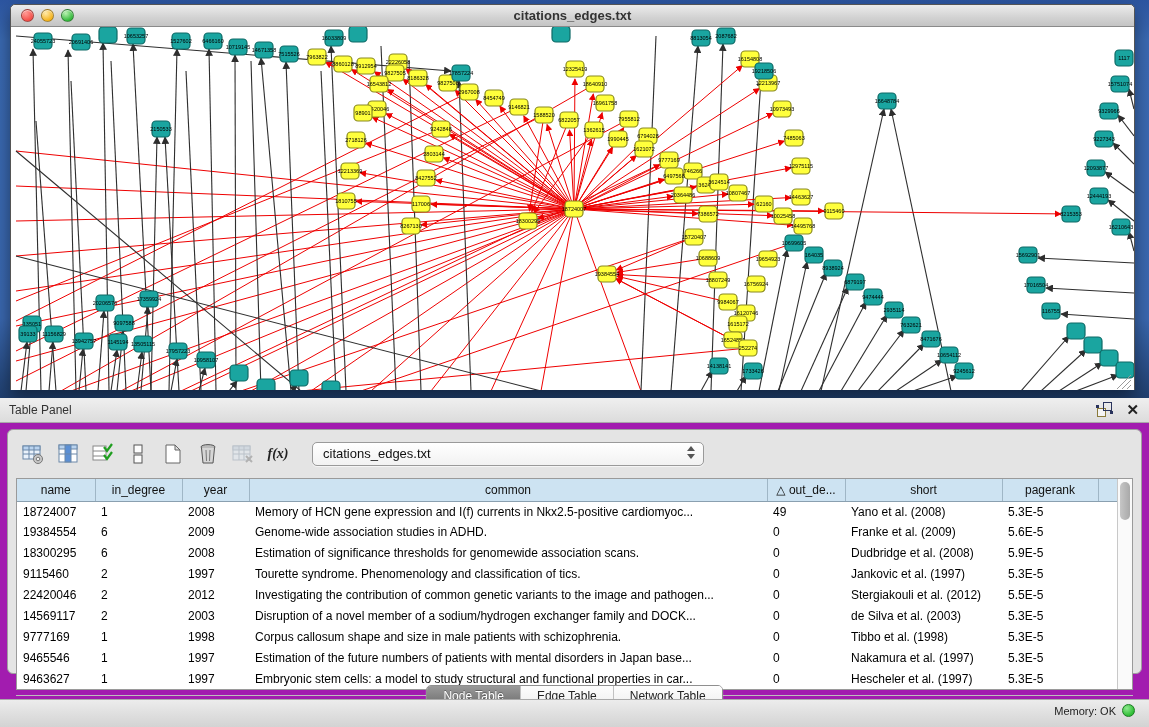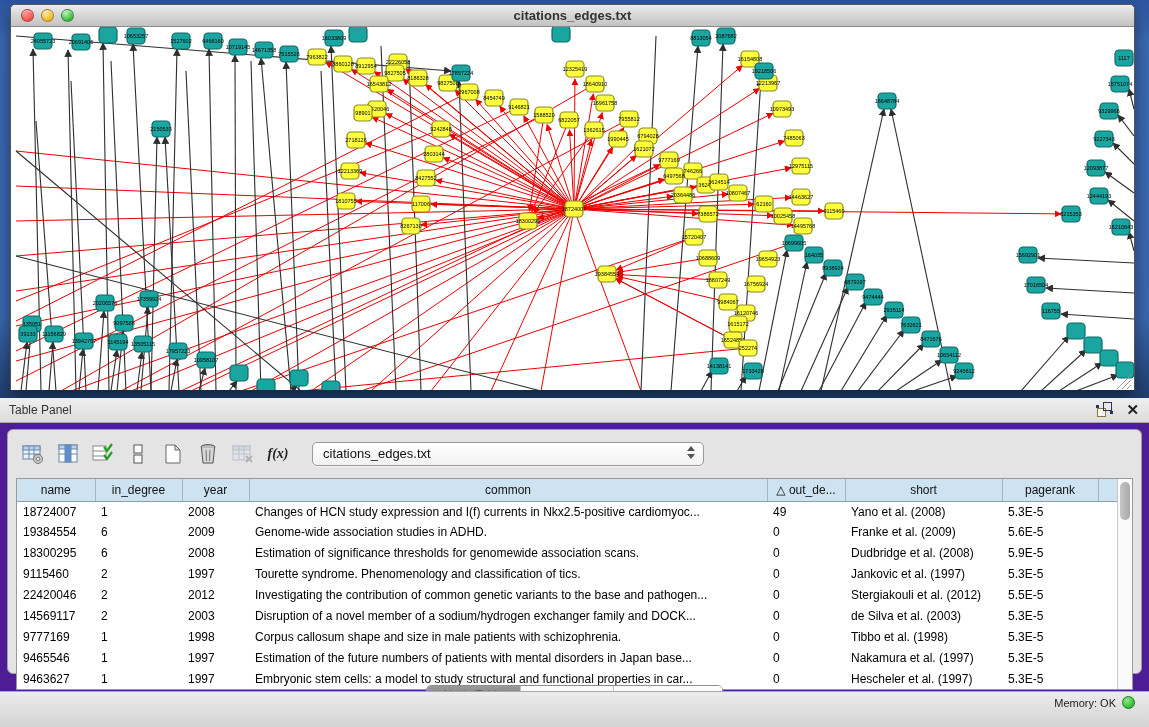--- a/index.html
+++ b/index.html
@@ -21,21 +21,21 @@
   .light { width:13px; height:13px; border-radius:50%; border:1px solid rgba(0,0,0,.35);
     box-shadow:inset 0 1px 1px rgba(255,255,255,.6); }
   .light.red { background:radial-gradient(circle at 35% 30%, #ff9a94, #f4504a 70%); }
   .light.yellow { background:radial-gradient(circle at 35% 30%, #ffe9a8, #f5b41e 70%); }
   .light.green { background:radial-gradient(circle at 35% 30%, #b8f1b0, #35ba3c 70%); }
   .net-canvas { position:relative; width:1123px; height:363px; background:#fff; overflow:hidden; }
   .net-canvas svg { display:block; }
 
   
   .table-panel { position:absolute; left:0; top:398px; width:1149px; height:305px;
-    background:#4c1d95; }
+    background:#a21caf; }
   .panel-header { height:25px; background:linear-gradient(180deg,#efefef,#dcdcdc);
     border-bottom:1px solid #a9a9a9; position:relative; }
   .panel-header .ptitle { position:absolute; left:9px; top:5px; font-size:12px; color:#333; }
   .panel-header .hbtns { position:absolute; right:10px; top:4px; display:flex; gap:14px; align-items:center; }
   .float-ic { width:15px; height:15px; position:relative; cursor:pointer; }
   .float-ic .sq1 { position:absolute; left:0; bottom:0; width:9px; height:9px; border:1px solid #8a7a3a; background:#f4f4f4; }
   .float-ic .sq2 { position:absolute; right:0; top:0; width:9px; height:9px; border:1px solid #29335c; background:transparent; }
   .float-ic .dot { position:absolute; width:3px; height:3px; background:#29335c; }
   .close-ic { font-size:15px; font-weight:bold; color:#222; line-height:15px; cursor:pointer; }
 
@@ -70,21 +70,21 @@
   .tabbar { position:absolute; left:0; right:0; bottom:-34px; height:22px; text-align:center; }
   .tabbar .groove { position:absolute; left:8px; right:8px; top:10px; height:1px; background:#bdbdbd; }
   .segmented { position:relative; display:inline-flex; height:21px; border:1px solid #8f8f8f;
     border-radius:5px; overflow:hidden; background:#fdfdfd; box-shadow:0 1px 1px rgba(255,255,255,.8); }
   .seg { padding:0 16px; font-size:12px; line-height:20px; color:#222; cursor:pointer;
     border-right:1px solid #c2c2c2; background:linear-gradient(180deg,#fefefe,#f0f0f0); }
   .seg:last-child { border-right:none; }
   .seg.active { background:linear-gradient(180deg,#9a9a9a,#6f6f6f); color:#fff;
     text-shadow:0 -1px 0 rgba(0,0,0,.3); }
 
-  .statusbar { position:absolute; left:0; bottom:0; width:1149px; height:36px;
+  .statusbar { position:absolute; left:0; bottom:0; width:1149px; height:28px;
     background:linear-gradient(180deg,#ececec,#d3d3d3); border-top:1px solid #aaa; }
   .mem { position:absolute; right:14px; top:4px; display:flex; align-items:center; gap:6px;
     font-size:11px; color:#222; }
   .memdot { width:13px; height:13px; border-radius:50%; border:1px solid #1b7a22;
     background:radial-gradient(circle at 35% 30%, #8fe98f, #2fbe35 70%); }
 </style>
 </head>
 <body>
 
 <div class="desktop">
@@ -610,21 +610,21 @@
               <th>short</th>
               <th>pagerank</th>
               <th style="border-right: none;"></th>
             </tr>
           </thead>
         <tbody id="tbody">
             <tr>
               <td>18724007</td>
               <td>1</td>
               <td>2008</td>
-              <td>Changes of HCN study expression and I(f) currents in Nkx2.5-positive cardiomyoc...</td>
+              <td>Memory of HCN gene expression and I(f) currents in Nkx2.5-positive cardiomyoc...</td>
               <td>49</td>
               <td>Yano et al. (2008)</td>
               <td>5.3E-5</td>
               <td></td>
             </tr>
             <tr>
               <td>19384554</td>
               <td>6</td>
               <td>2009</td>
               <td>Genome-wide association studies in ADHD.</td>
@@ -650,21 +650,21 @@
               <td>Tourette syndrome. Phenomenology and classification of tics.</td>
               <td>0</td>
               <td>Jankovic et al. (1997)</td>
               <td>5.3E-5</td>
               <td></td>
             </tr>
             <tr>
               <td>22420046</td>
               <td>2</td>
               <td>2012</td>
-              <td>Investigating the contribution of common genetic variants to the base and pathogen...</td>
+              <td>Investigating the contribution of common genetic variants to the image and pathogen...</td>
               <td>0</td>
               <td>Stergiakouli et al. (2012)</td>
               <td>5.5E-5</td>
               <td></td>
             </tr>
             <tr>
               <td>14569117</td>
               <td>2</td>
               <td>2003</td>
               <td>Disruption of a novel member of a sodium/hydrogen exchanger family and DOCK...</td>

